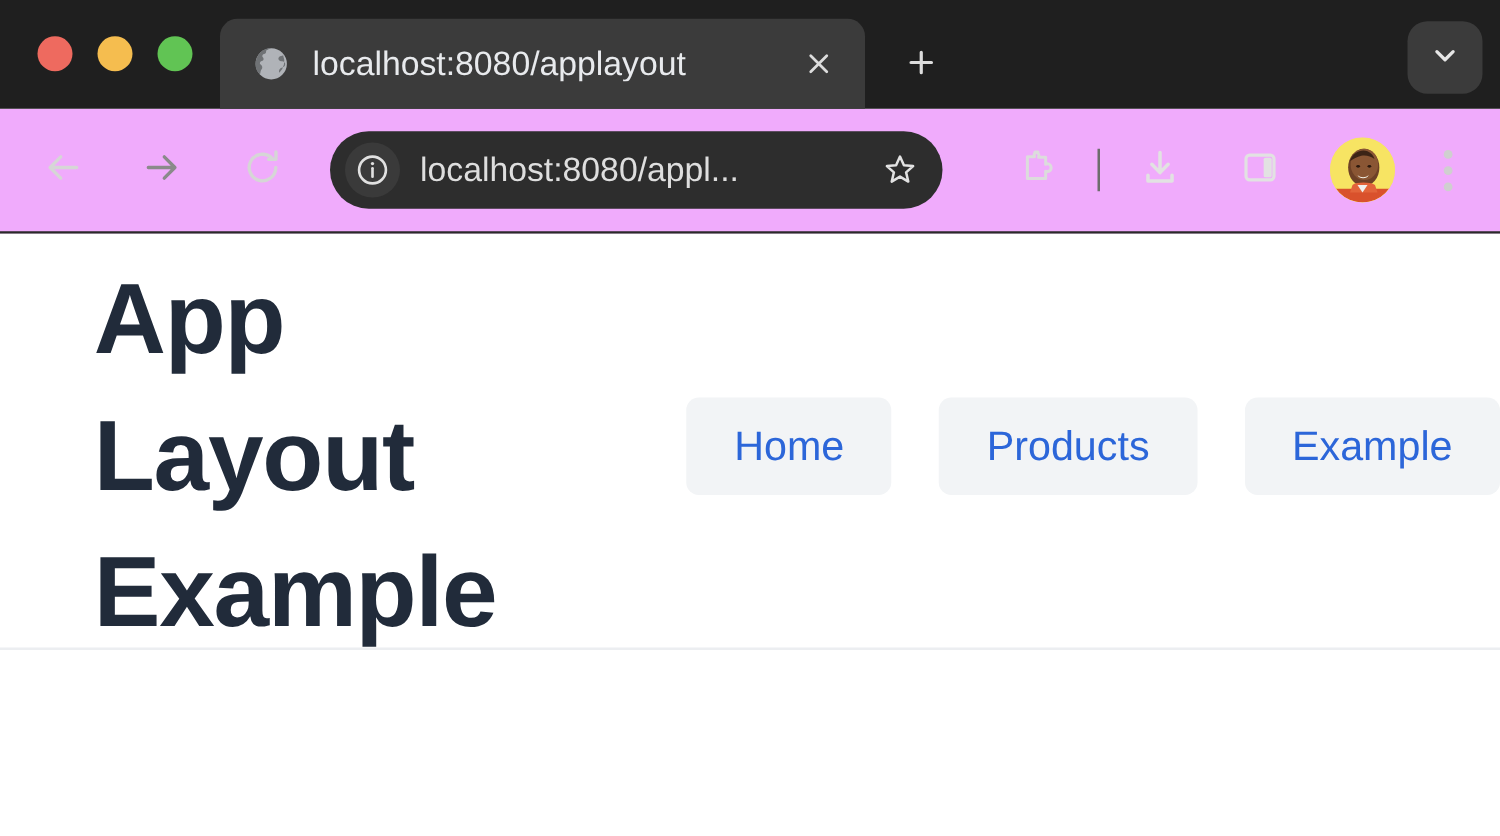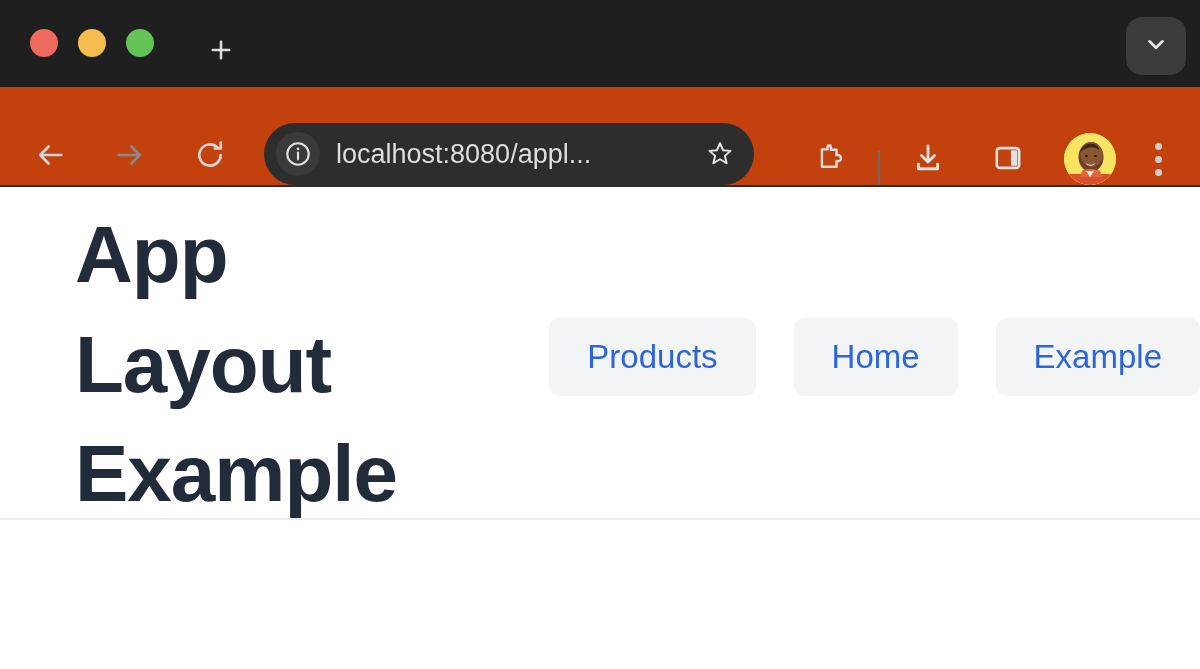--- a/index.html
+++ b/index.html
@@ -104,23 +104,23 @@
     border-radius: 16px;
     background: #3b3b3b;
     display: flex;
     align-items: center;
     justify-content: center;
   }
 
   
   .toolbar {
     height: 100px;
-    background: #c2410c;
-    display: flex;
-    align-items: flex-end;
+    background: #f0abfc;
+    display: flex;
+    align-items: center;
     padding: 0 16px 0 10px;
     box-sizing: border-box;
     border-bottom: 2px solid #2b2b2b;
   }
   .nav-btn {
     width: 56px;
     height: 56px;
     margin: 0 12px;
     display: flex;
     align-items: center;
@@ -274,20 +274,35 @@
 <div class="browser">
 
   <div class="tab-strip">
 
     <div class="traffic-lights">
       <span class="light red"></span>
       <span class="light yellow"></span>
       <span class="light green"></span>
     </div>
 
+    <div class="tab">
+      <span class="tab-favicon">
+        <svg width="30" height="30" viewBox="0 0 24 24">
+          <circle cx="12" cy="12" r="10" fill="#b0b3b8"></circle>
+          <path d="M12 2a10 10 0 0 0-7.3 16.8c.6-1 .3-2.4 1.1-3.3.9-1 .3-2.4-.6-3-1-.6-.3-2 .8-2.2 1.2-.2 1.4-1.7.6-2.4-.7-.7-.2-1.9.8-2.1 1-.2 1.6-1.2 1.2-2.1A10 10 0 0 1 12 2z" fill="#6f7275"></path>
+          <path d="M19.6 6.6c-.8.5-1.9.3-2.6 1-.8.7-.4 2 .4 2.5.9.6 2.2.2 3 .9.6.5.7 1.5.3 2.2-.6 1-1.9 1-2.8 1.6-.9.6-1.2 1.9-.7 2.9A10 10 0 0 0 19.6 6.6z" fill="#6f7275"></path>
+        </svg>
+      </span>
+      <span class="tab-title">localhost:8080/applayout</span>
+      <span class="tab-close">
+        <svg width="22" height="22" viewBox="0 0 24 24">
+          <path d="M5 5 L19 19 M19 5 L5 19" stroke="#dcdcdc" stroke-width="2.4" stroke-linecap="round"></path>
+        </svg>
+      </span>
+    </div>
 
     <div class="new-tab">
       <svg width="28" height="28" viewBox="0 0 24 24">
         <path d="M12 5 L12 19 M5 12 L19 12" stroke="#dcdcdc" stroke-width="2.2" stroke-linecap="round"></path>
       </svg>
     </div>
 
     <div class="tab-search">
       <span>
         <svg width="26" height="26" viewBox="0 0 24 24">
@@ -398,22 +413,22 @@
       <i></i>
     </div>
   </div>
 
   <div class="viewport">
 
     <div class="app-header">
       <h1 class="app-title">App Layout Example</h1>
 
       <nav class="app-nav">
+        <button class="nav-link">Home</button>
         <button class="nav-link">Products</button>
-        <button class="nav-link">Home</button>
         <button class="nav-link">Example</button>
       </nav>
     </div>
 
     <div class="page-body"></div>
   </div>
 
 </div>
 
 </body></html>

